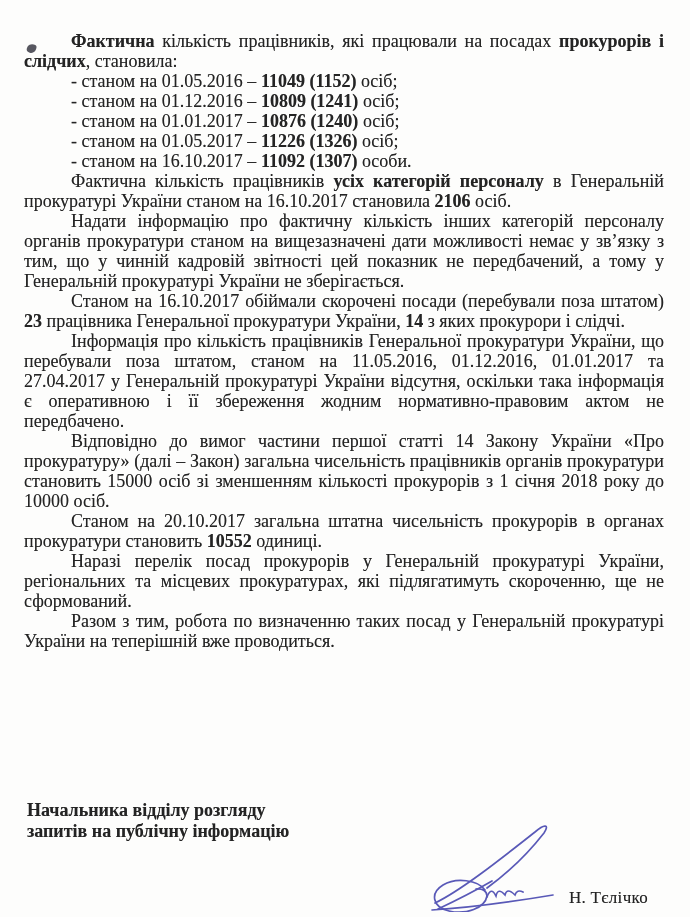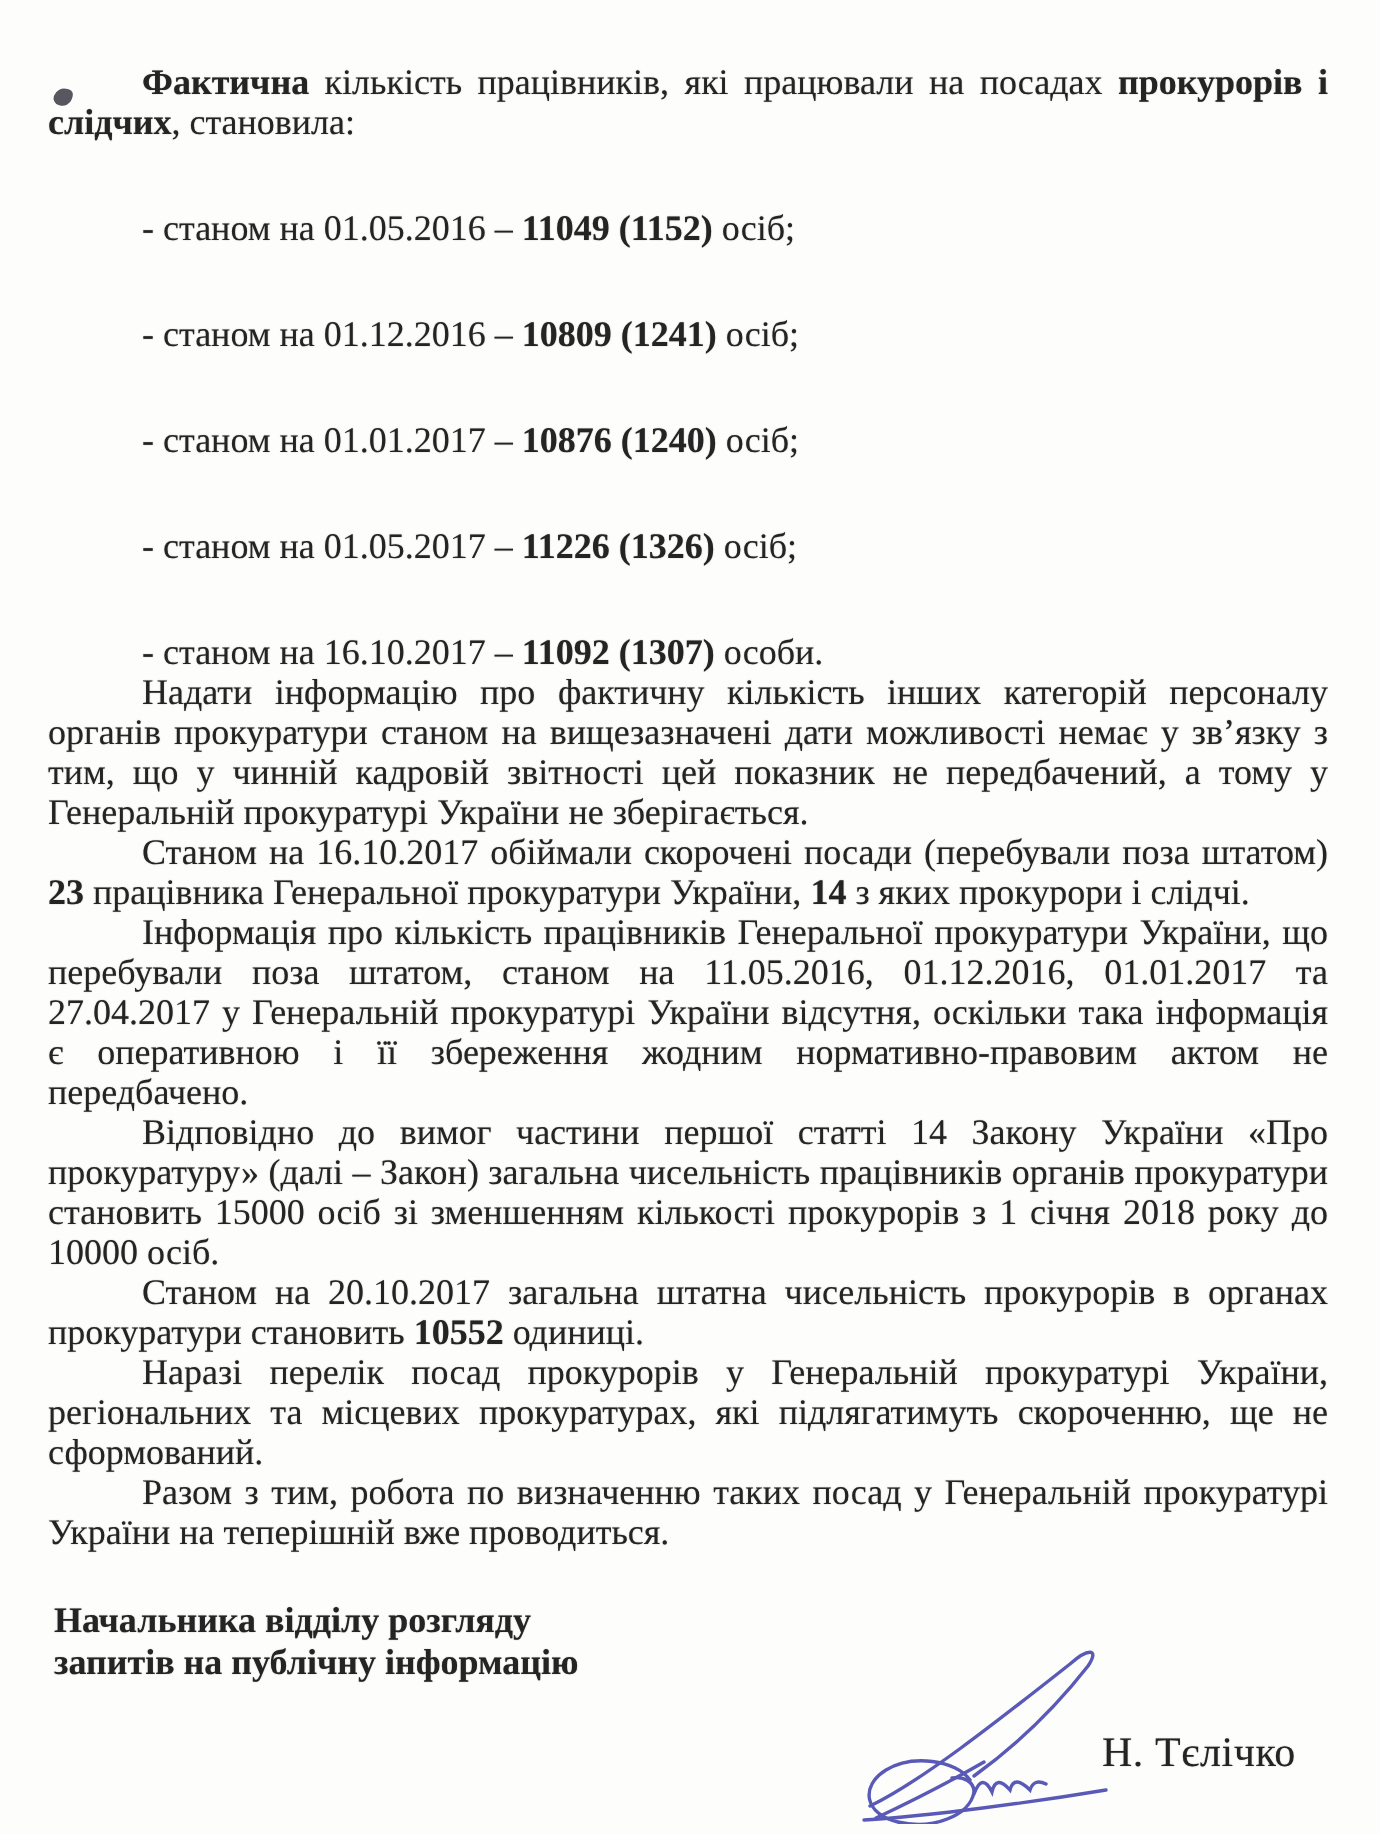--- a/index.html
+++ b/index.html
@@ -32,21 +32,20 @@
     line-height: 20px;
   }
   p.para {
     text-align: justify;
     text-align-last: left;
     text-indent: 47px;
   }
   p.item {
     text-align: left;
     text-indent: 47px;
-    margin-top: 33px;
   }
   .b { font-weight: bold; }
   .ink-speck {
     position: absolute;
     left: 27px;
     top: 44px;
     width: 9px;
     height: 9px;
     background: #3a3a44;
     border-radius: 60% 30% 55% 40%;
@@ -58,22 +57,22 @@
     left: 27px;
     top: 800px;
     font-size: 18px;
     line-height: 21px;
     font-weight: bold;
     white-space: nowrap;
   }
   .signer-name {
     position: absolute;
     right: 42px;
-    top: 864px;
-    font-size: 21px;
+    top: 888px;
+    font-size: 17px;
     letter-spacing: 0.3px;
     white-space: nowrap;
   }
   .signature {
     position: absolute;
     left: 425px;
     top: 812px;
     width: 135px;
     height: 100px;
   }
@@ -86,20 +85,21 @@
 
   <div class="ink-speck"></div>
 
   <div class="doc-body">
       <p class="para"><span class="b">Фактична</span><span> кількість працівників, які працювали на посадах </span><span class="b">прокурорів і слідчих</span><span>, становила:</span></p>
       <p class="item"><span>- станом на 01.05.2016 – </span><span class="b">11049 (1152)</span><span> осіб;</span></p>
       <p class="item"><span>- станом на 01.12.2016 – </span><span class="b">10809 (1241)</span><span> осіб;</span></p>
       <p class="item"><span>- станом на 01.01.2017 – </span><span class="b">10876 (1240)</span><span> осіб;</span></p>
       <p class="item"><span>- станом на 01.05.2017 – </span><span class="b">11226 (1326)</span><span> осіб;</span></p>
       <p class="item"><span>- станом на 16.10.2017 – </span><span class="b">11092 (1307)</span><span> особи.</span></p>
+      <p class="para"><span>Фактична кількість працівників </span><span class="b">усіх категорій персоналу</span><span> в Генеральній прокуратурі України станом на 16.10.2017 становила </span><span class="b">2106</span><span> осіб.</span></p>
       <p class="para"><span>Надати інформацію про фактичну кількість інших категорій персоналу органів прокуратури станом на вищезазначені дати можливості немає у зв’язку з тим, що у чинній кадровій звітності цей показник не передбачений, а тому у Генеральній прокуратурі України не зберігається.</span></p>
       <p class="para"><span>Станом на 16.10.2017 обіймали скорочені посади (перебували поза штатом) </span><span class="b">23</span><span> працівника Генеральної прокуратури України, </span><span class="b">14</span><span> з яких прокурори  і слідчі.</span></p>
       <p class="para"><span>Інформація про кількість працівників Генеральної прокуратури України, що перебували поза штатом, станом на 11.05.2016, 01.12.2016, 01.01.2017 та 27.04.2017 у Генеральній прокуратурі України відсутня, оскільки така інформація є оперативною і її збереження жодним нормативно-правовим актом не передбачено.</span></p>
       <p class="para"><span>Відповідно до вимог частини першої статті 14 Закону України «Про прокуратуру» (далі – Закон) загальна чисельність працівників органів прокуратури становить 15000 осіб зі зменшенням кількості прокурорів з 1 січня 2018 року до 10000 осіб.</span></p>
       <p class="para"><span>Станом на 20.10.2017 загальна штатна чисельність прокурорів в органах прокуратури становить </span><span class="b">10552</span><span> одиниці.</span></p>
       <p class="para"><span>Наразі перелік посад прокурорів у Генеральній прокуратурі України, регіональних та місцевих прокуратурах, які підлягатимуть скороченню, ще не сформований.</span></p>
       <p class="para"><span>Разом з тим, робота по визначенню таких посад у Генеральній прокуратурі України на теперішній  вже проводиться.</span></p>
     </div>
 
   <div class="signoff-title">

